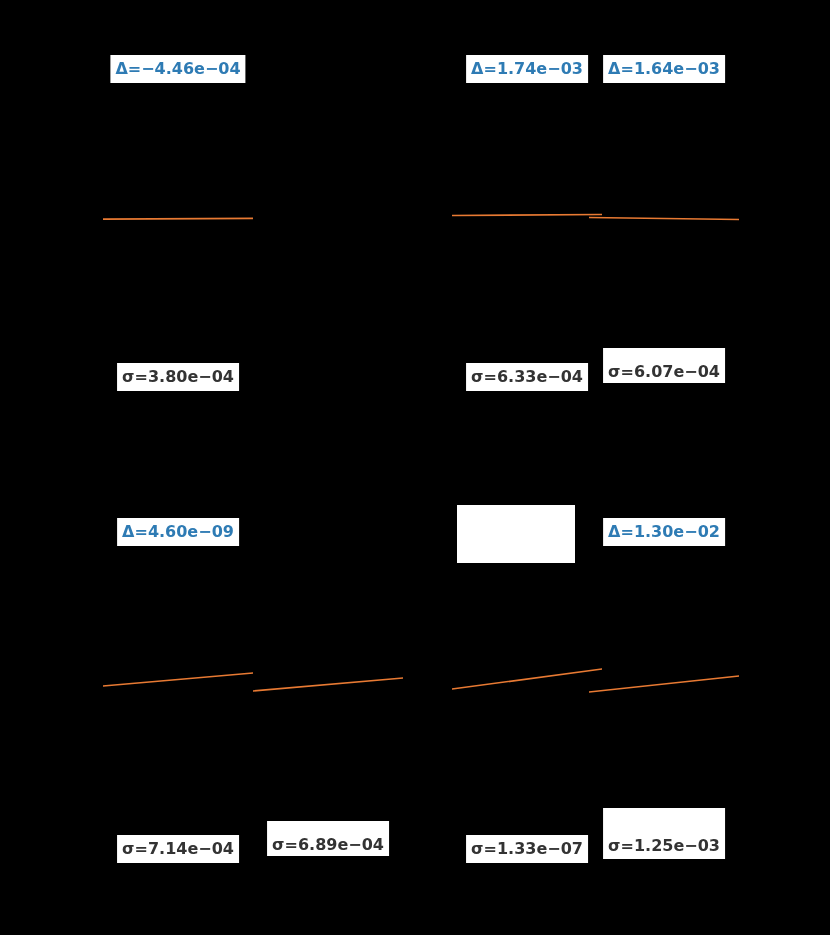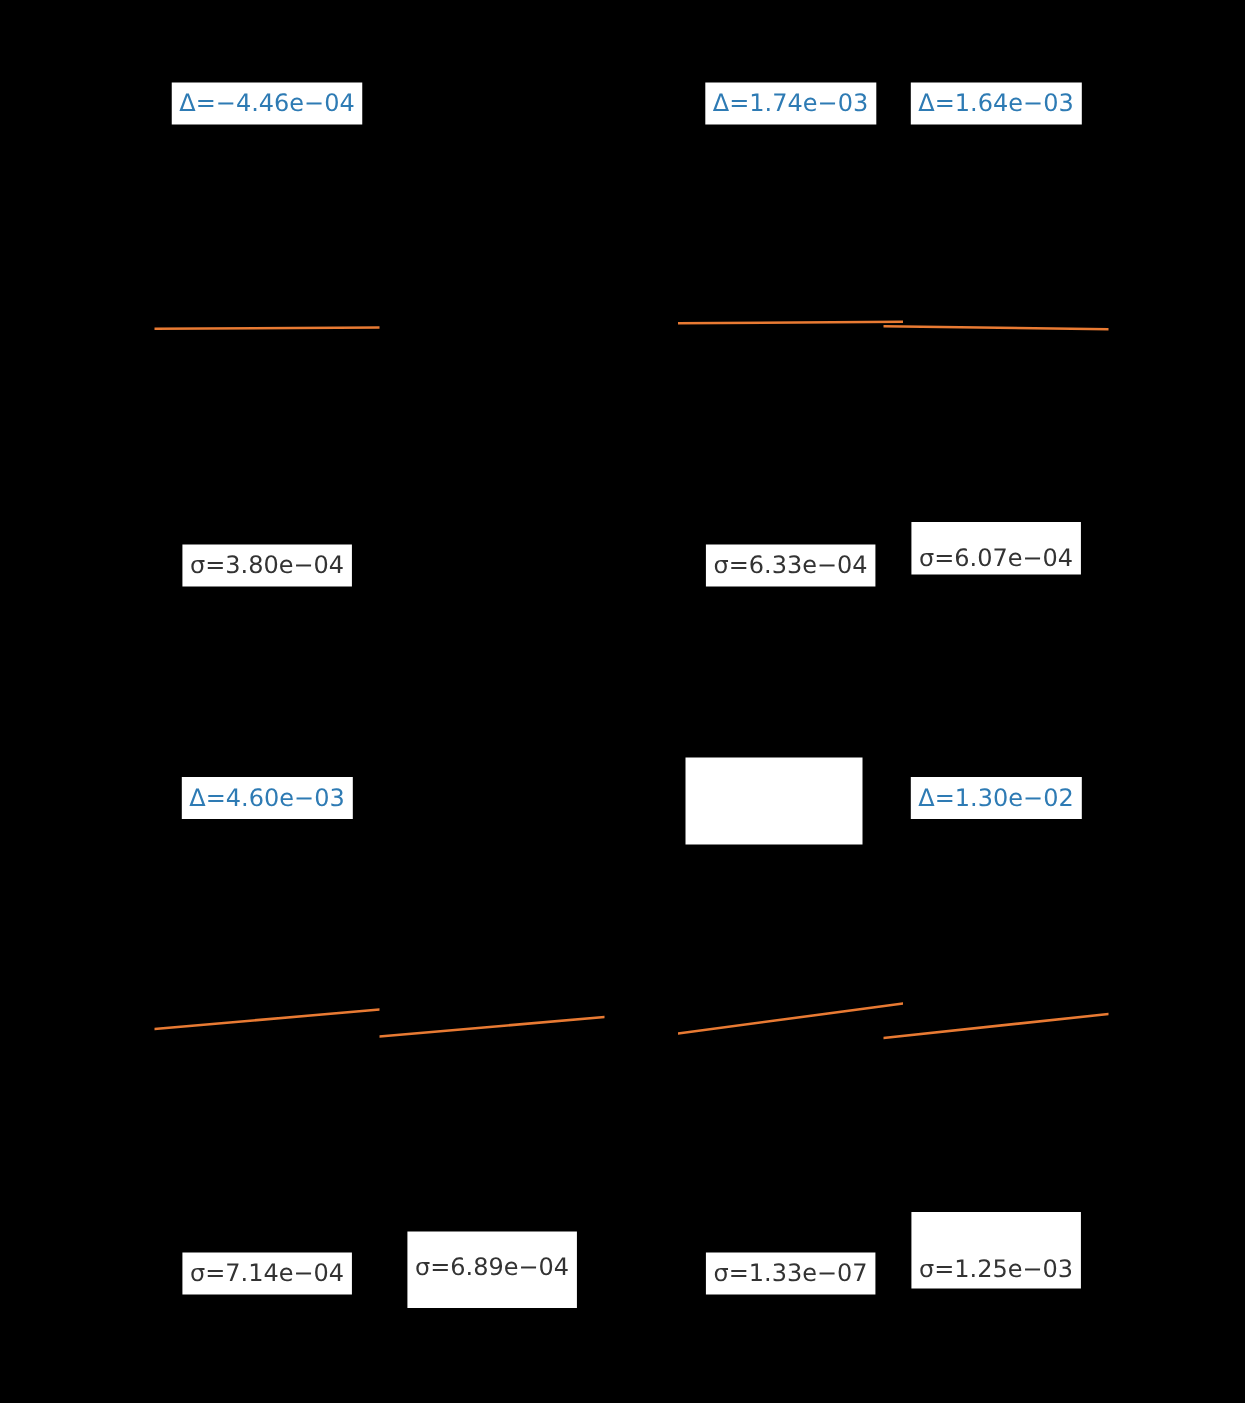--- a/index.html
+++ b/index.html
@@ -9,38 +9,38 @@
     --sigma-text:#333333;
     --trace:#e87a33;
   }
   html,body{margin:0;padding:0;background:#000;}
   .figure{
     position:relative;width:830px;height:935px;
     background:var(--background);
     font-family:"DejaVu Sans",sans-serif;
     overflow:hidden;
   }
-  .panel{position:absolute;width:150px;height:370px;}
+  .panel{position:absolute;width:150px;height:370px;font-weight:bold;}
   .col1{left:103px}.col2{left:253px}.col3{left:452px}.col4{left:589px}
   .row1{top:40px}.row2{top:505px}
 
   .ann{
     position:absolute;left:50%;transform:translateX(-50%);
     background:var(--annotation-box);
     padding:5px 5px;font-size:16px;line-height:1.15;
     white-space:nowrap;
   }
   .ann-text{display:inline-block;}
   .row1 .delta-ann{top:15px;color:var(--delta-text);}
   .row2 .delta-ann{top:13px;color:var(--delta-text);}
   .row1 .sigma-ann{top:323px;color:var(--sigma-text);}
   .row2 .sigma-ann{top:330px;color:var(--sigma-text);}
   
   .row1 .sigma-ann.raised{top:308px;padding-bottom:0;height:30px;}
-  .row2 .sigma-ann.raised{top:316px;padding-bottom:16px;height:30px;}
+  .row2 .sigma-ann.raised{top:316px;padding-bottom:0;height:30px;}
   .sigma-ann.raised .ann-text{position:relative;top:10px;}
   .row2 .sigma-ann.tall{top:303px;padding-bottom:0;height:46px;}
   .sigma-ann.tall .ann-text{position:relative;top:24px;}
 
   .trace-svg{position:absolute;left:0;width:150px;height:40px;display:block;}
   .row1 .trace-svg{top:158px;}
   .row2 .trace-svg{top:160px;}
   .trace{stroke:var(--trace);stroke-width:1.7;fill:none;stroke-linecap:round;}
 
   .ghost-box{position:absolute;background:var(--annotation-box);}
@@ -73,21 +73,21 @@
         <line class="trace" x1="0" y1="19.5" x2="150" y2="21.5"></line>
       </svg>
     <div class="ann delta-ann"><span class="ann-text">Δ=1.64e−03</span></div>
     <div class="ann sigma-ann raised"><span class="ann-text">σ=6.07e−04</span></div>
   </div>
 
   <div class="panel row2 col1">
     <svg class="trace-svg" viewBox="0 0 150 40" preserveAspectRatio="none">
         <line class="trace" x1="0" y1="21" x2="150" y2="8"></line>
       </svg>
-    <div class="ann delta-ann"><span class="ann-text">Δ=4.60e−03</span></div>
+    <div class="ann delta-ann"><span class="ann-text">Δ=4.60e−09</span></div>
     <div class="ann sigma-ann"><span class="ann-text">σ=7.14e−04</span></div>
   </div>
 
   <div class="panel row2 col2">
     <svg class="trace-svg" viewBox="0 0 150 40" preserveAspectRatio="none">
         <line class="trace" x1="0" y1="26" x2="150" y2="13"></line>
       </svg>
     <div class="ann sigma-ann raised"><span class="ann-text">σ=6.89e−04</span></div>
   </div>
 

